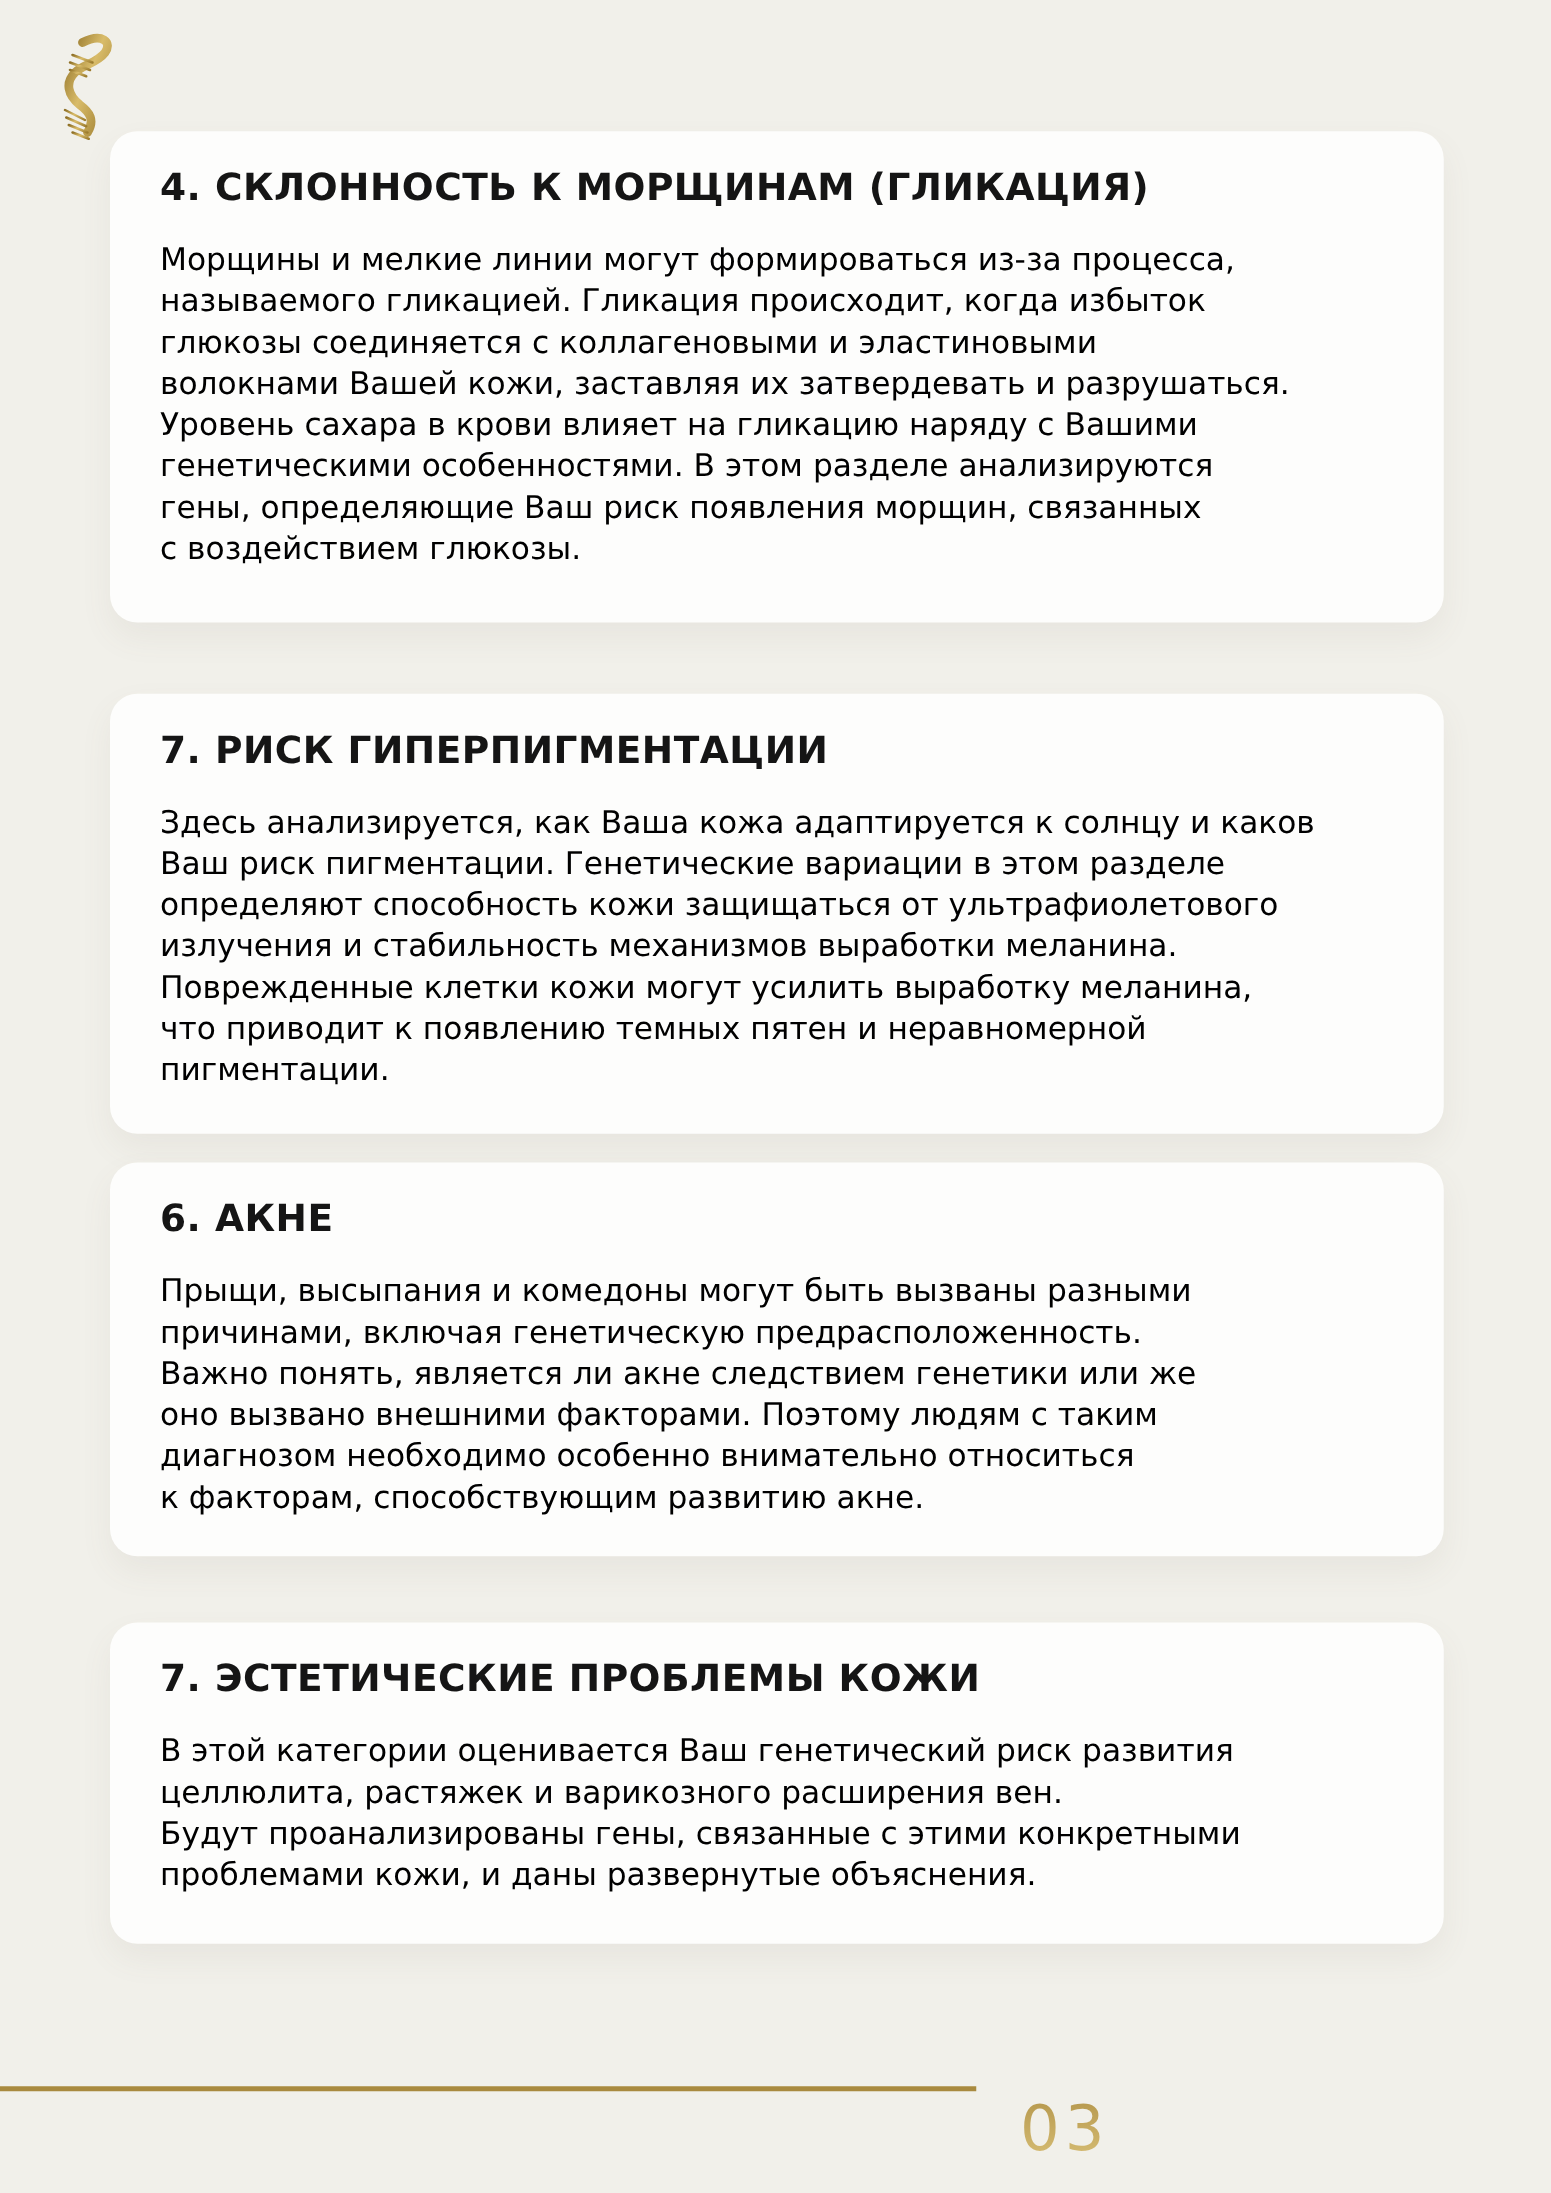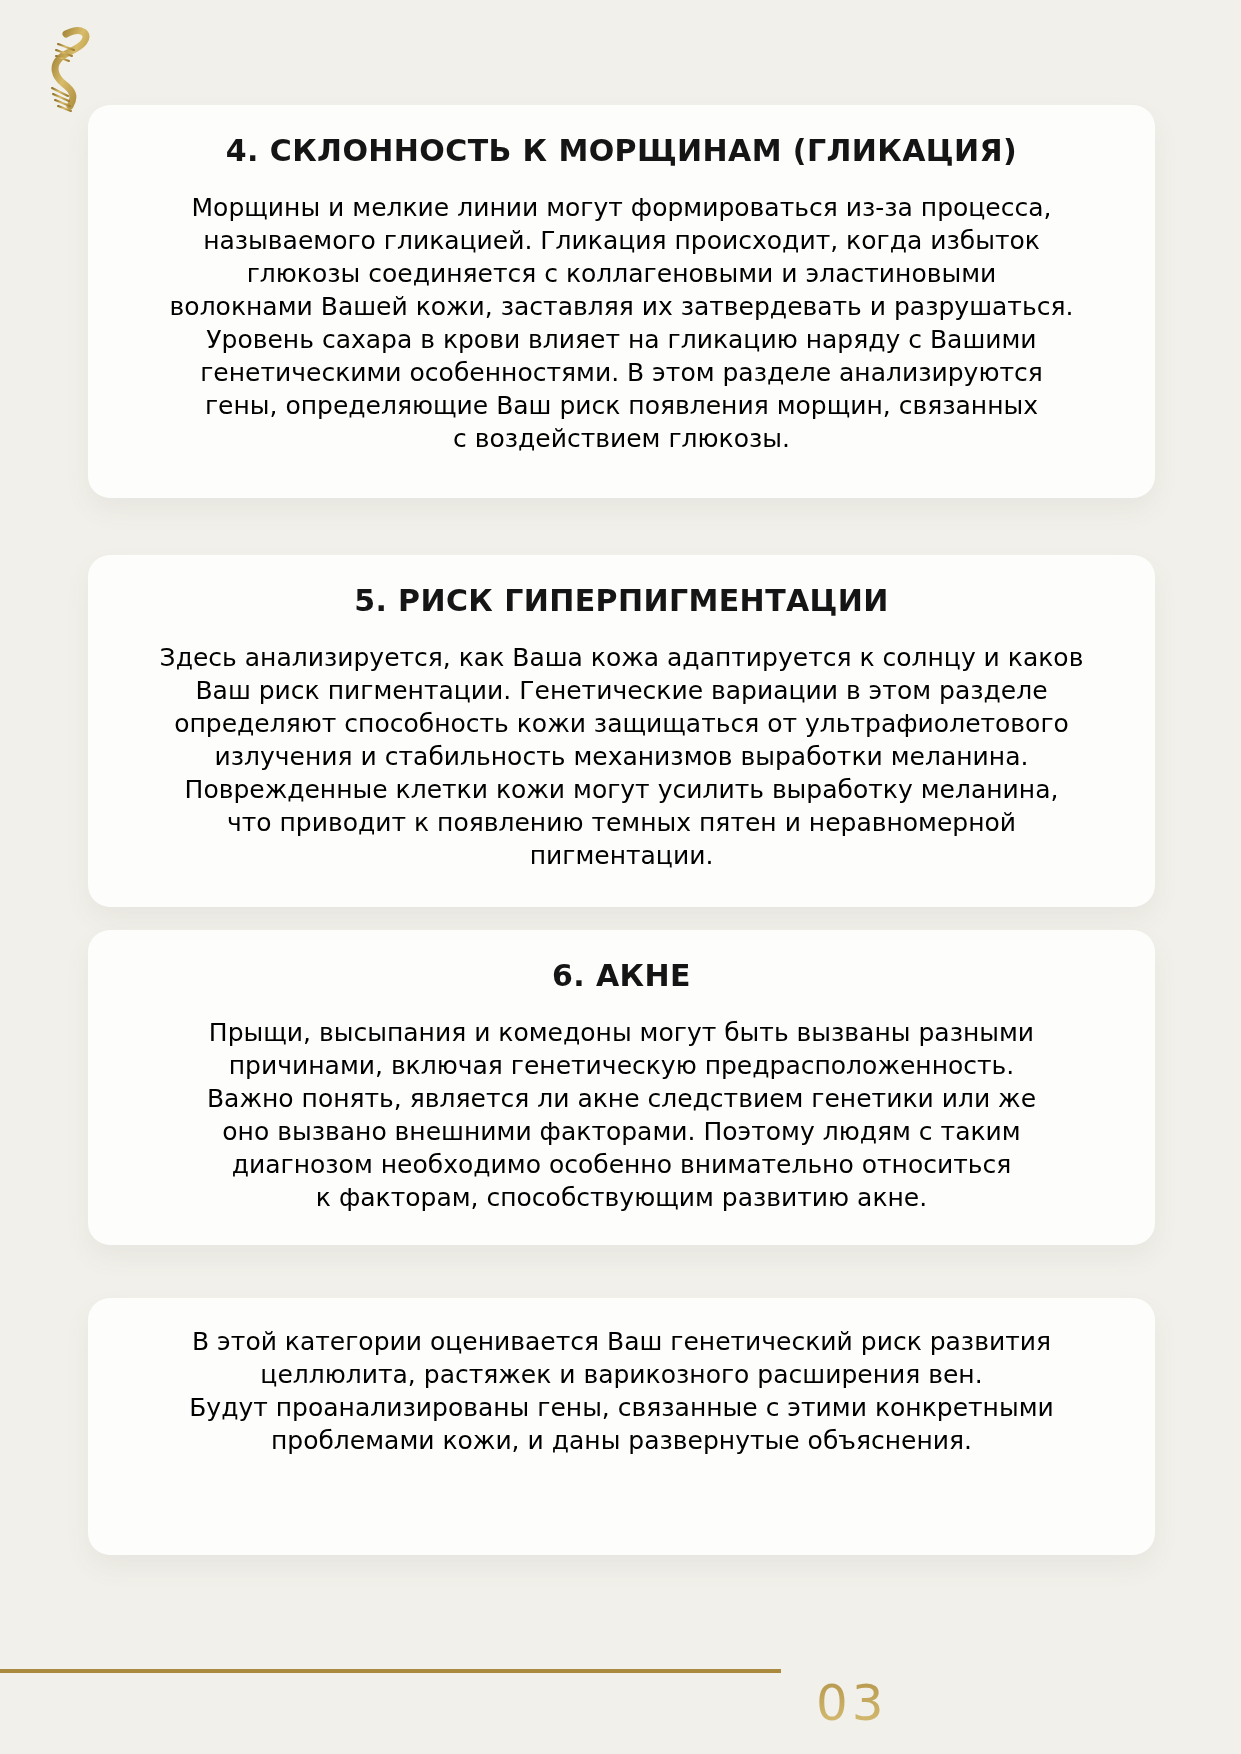--- a/index.html
+++ b/index.html
@@ -23,21 +23,20 @@
     position: absolute;
     left: 88px;
     top: 0;
     width: 1067px;
   }
   .card {
     background: #fdfdfc;
     border-radius: 22px;
     padding: 27px 40px 20px 40px;
     box-shadow: 0 12px 26px rgba(110, 105, 80, 0.07);
-    text-align: center;
   }
   .card-1 { margin-top: 105px; min-height: 393px; }
   .card-2 { margin-top: 57px;  min-height: 352px; }
   .card-3 { margin-top: 23px;  min-height: 315px; }
   .card-4 { margin-top: 53px;  min-height: 257px; }
   .card h2 {
     font-size: 30px;
     line-height: 38px;
     font-weight: 700;
     color: #151515;
@@ -105,41 +104,42 @@
 называемого гликацией. Гликация происходит, когда избыток
 глюкозы соединяется с коллагеновыми и эластиновыми
 волокнами Вашей кожи, заставляя их затвердевать и разрушаться.
 Уровень сахара в крови влияет на гликацию наряду с Вашими
 генетическими особенностями. В этом разделе анализируются
 гены, определяющие Ваш риск появления морщин, связанных
 с воздействием глюкозы.</p>
   </section>
 
   <section class="card card-2">
-    <h2>5. РИСК ГИПЕРПИГМЕНТАЦИИ</h2>
+    <h2>7. РИСК ГИПЕРПИГМЕНТАЦИИ</h2>
     <p>Здесь анализируется, как Ваша кожа адаптируется к солнцу и каков
 Ваш риск пигментации. Генетические вариации в этом разделе
 определяют способность кожи защищаться от ультрафиолетового
 излучения и стабильность механизмов выработки меланина.
 Поврежденные клетки кожи могут усилить выработку меланина,
 что приводит к появлению темных пятен и неравномерной
 пигментации.</p>
   </section>
 
   <section class="card card-3">
     <h2>6. АКНЕ</h2>
     <p>Прыщи, высыпания и комедоны могут быть вызваны разными
 причинами, включая генетическую предрасположенность.
 Важно понять, является ли акне следствием генетики или же
 оно вызвано внешними факторами. Поэтому людям с таким
 диагнозом необходимо особенно внимательно относиться
 к факторам, способствующим развитию акне.</p>
   </section>
 
   <section class="card card-4">
+    <h2>7. ЭСТЕТИЧЕСКИЕ ПРОБЛЕМЫ КОЖИ</h2>
     <p>В этой категории оценивается Ваш генетический риск развития
 целлюлита, растяжек и варикозного расширения вен.
 Будут проанализированы гены, связанные с этими конкретными
 проблемами кожи, и даны развернутые объяснения.</p>
   </section>
 
 </div>
 
 <div class="footer-rule"></div>
 <div class="page-number">03</div>

